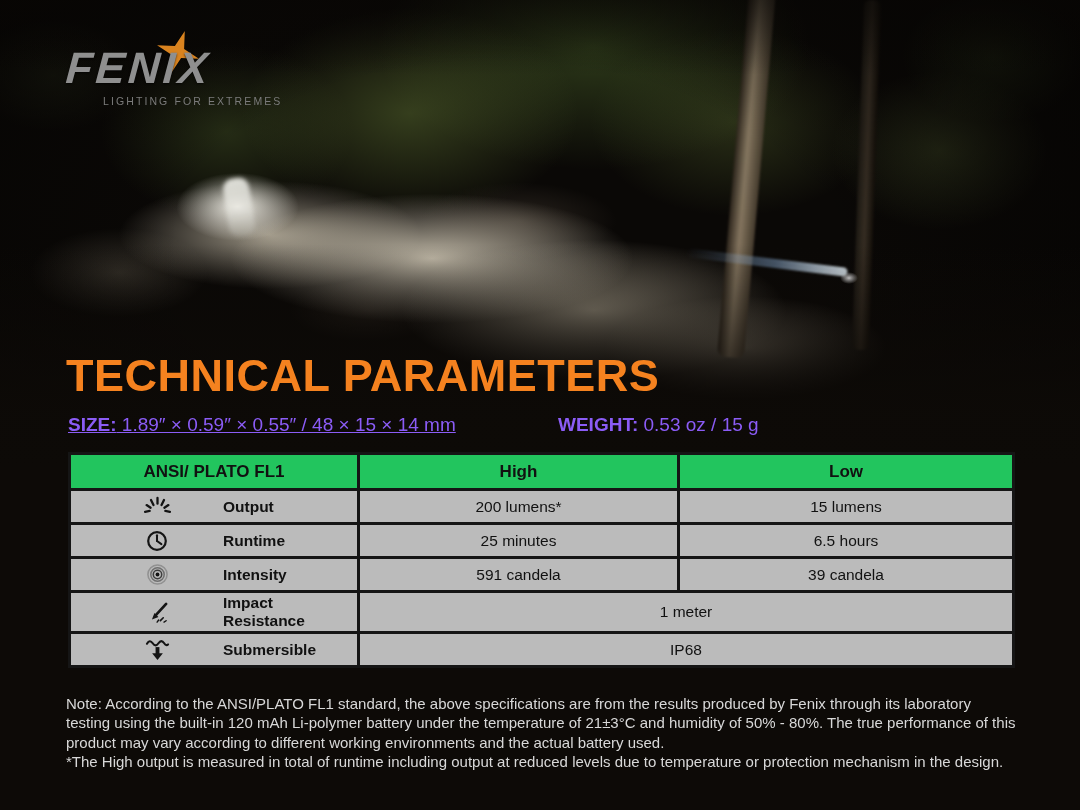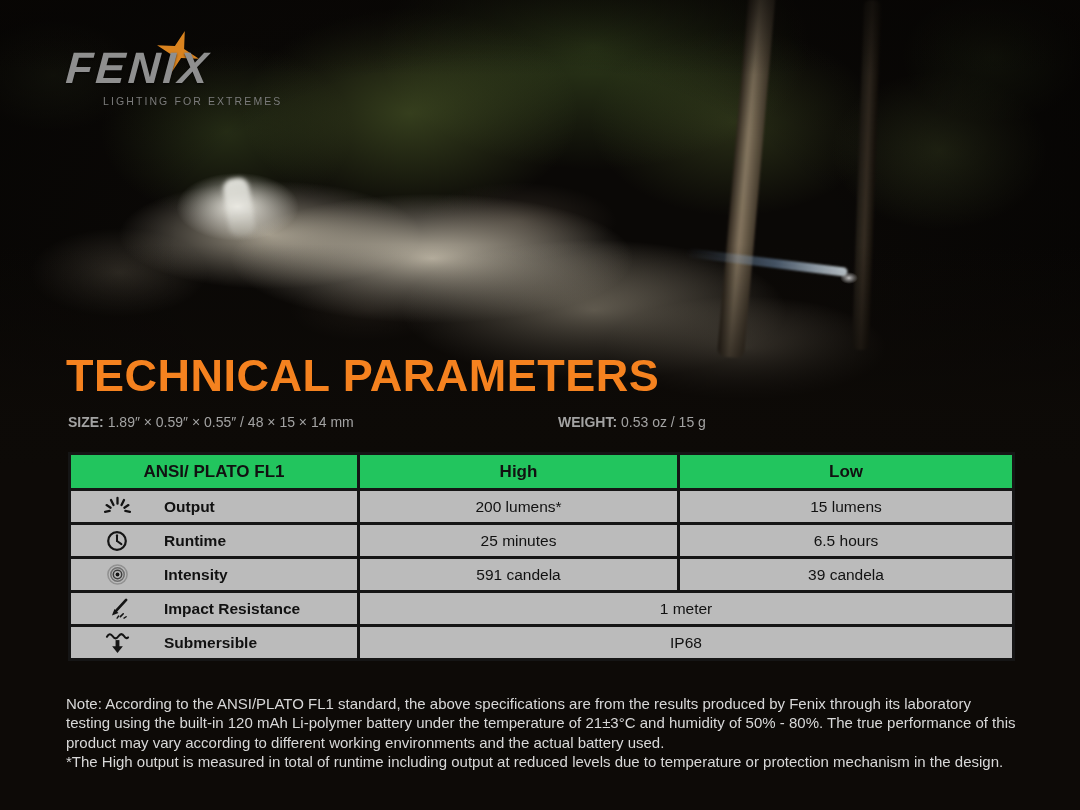--- a/index.html
+++ b/index.html
@@ -57,32 +57,32 @@
     letter-spacing:3px;color:#8f8f8f;transform:skewX(-4deg);line-height:1;
     text-shadow:0 1px 2px rgba(0,0,0,.6);
   }
   .logo-star{position:absolute;left:90px;top:-16px;}
   .tagline{margin-top:5px;font-size:10.5px;letter-spacing:2.1px;color:#7b7b7b;padding-left:37px;}
   
   .page-title{
     position:absolute;left:66px;top:353px;font-size:45px;font-weight:bold;
     letter-spacing:.5px;color:#F5821F;line-height:1;text-align:right;
   }
-  .specs{position:absolute;left:68px;top:414px;width:948px;height:24px;color:#a3a3a3;font-size:14px;}
+  .specs{position:absolute;left:68px;top:414px;width:948px;height:24px;color:#8b5cf6;font-size:19px;text-decoration:underline;}
   .specs b{font-weight:bold;}
   .spec-weight{position:absolute;left:490px;top:0;}
   
   .spec-table{
     position:absolute;left:68px;top:452px;border-collapse:collapse;table-layout:fixed;width:944px;
   }
   .spec-table th,.spec-table td{border:3px solid #151515;overflow:hidden;}
   .spec-table th{background:#22c55e;color:#111;font-size:17px;font-weight:bold;height:31px;text-align:center;}
   .spec-table td{background:#bbbbbb;color:#111;font-size:15.5px;height:29px;text-align:center;}
   .label-cell{text-align:left !important;}
-  .label-wrap{display:flex;align-items:center;padding-left:26px;}
+  .label-wrap{display:flex;align-items:center;padding-left:66px;gap:19px;}
   .row-icon{width:38px;display:flex;justify-content:center;align-items:center;flex:0 0 38px;}
   .row-label{margin-left:28px;font-weight:bold;font-size:15.5px;}
   
   .notes{position:absolute;left:66px;top:694px;width:950px;color:#d8d8d8;font-size:15px;line-height:19.3px;}
   .notes p{margin:0;}
 </style>
 </head>
 <body>
 
 <div id="stage">

